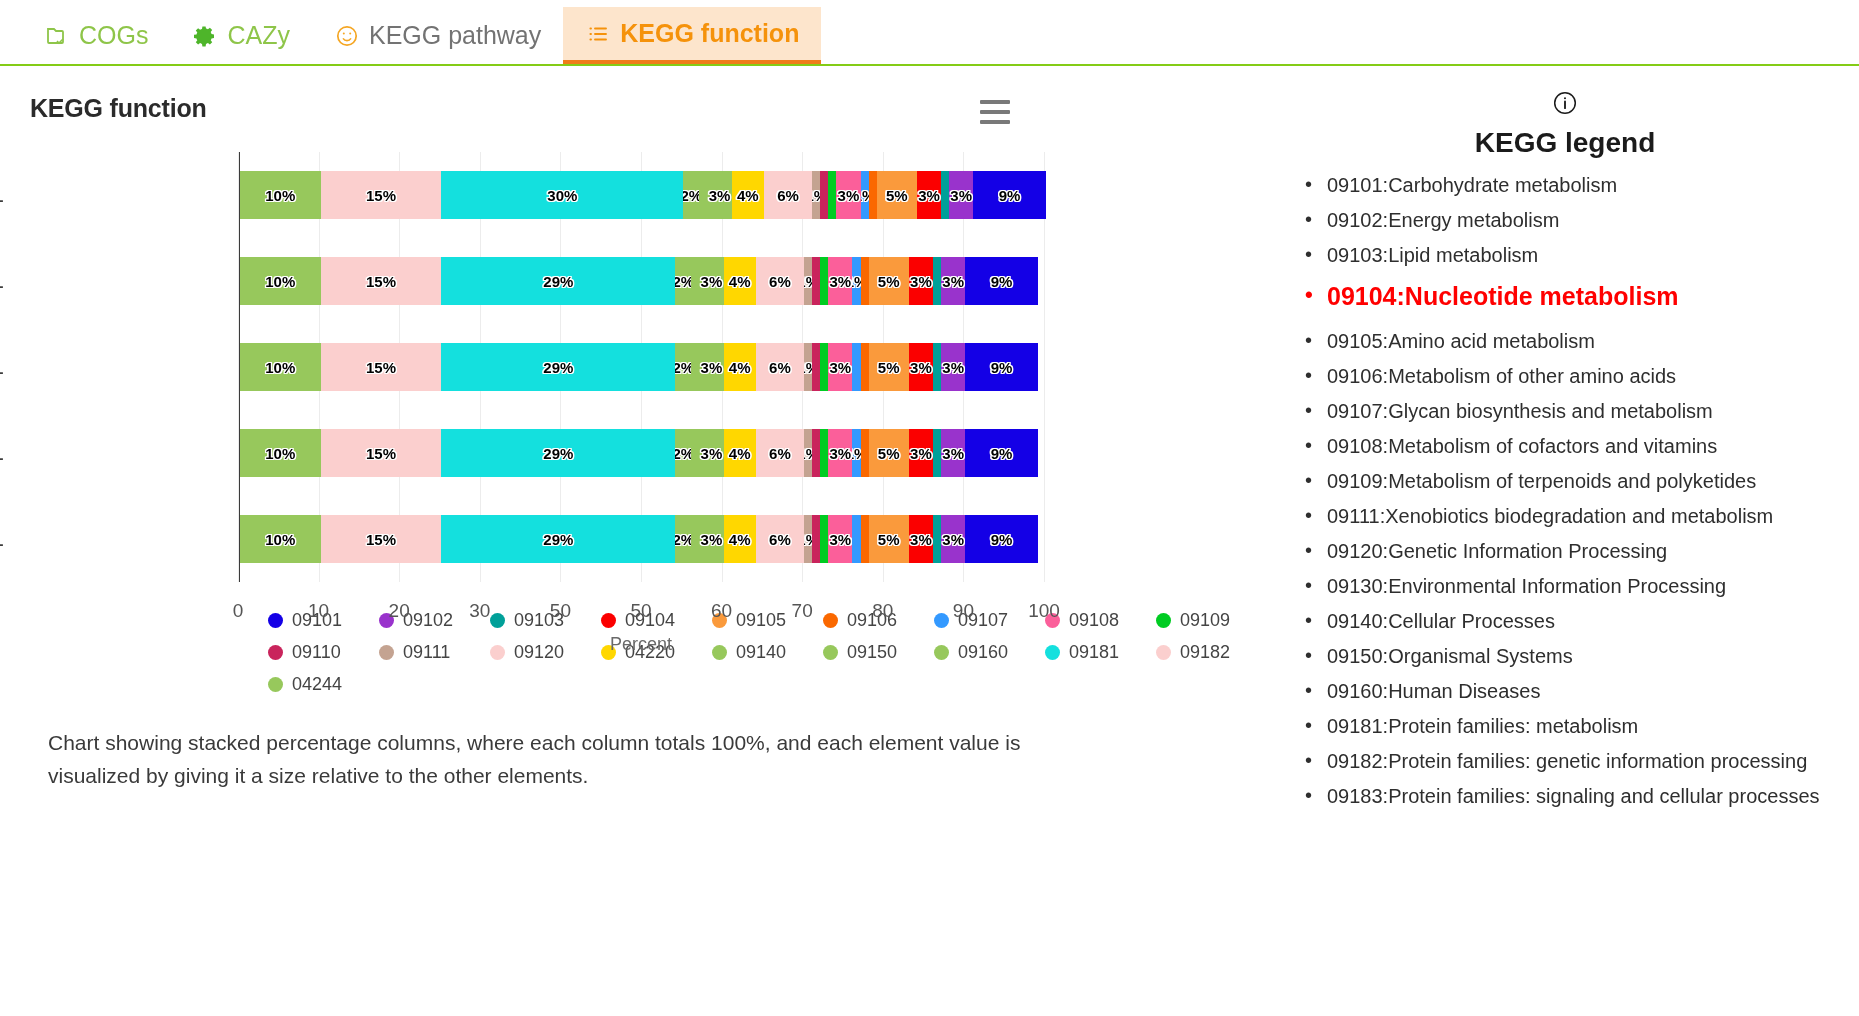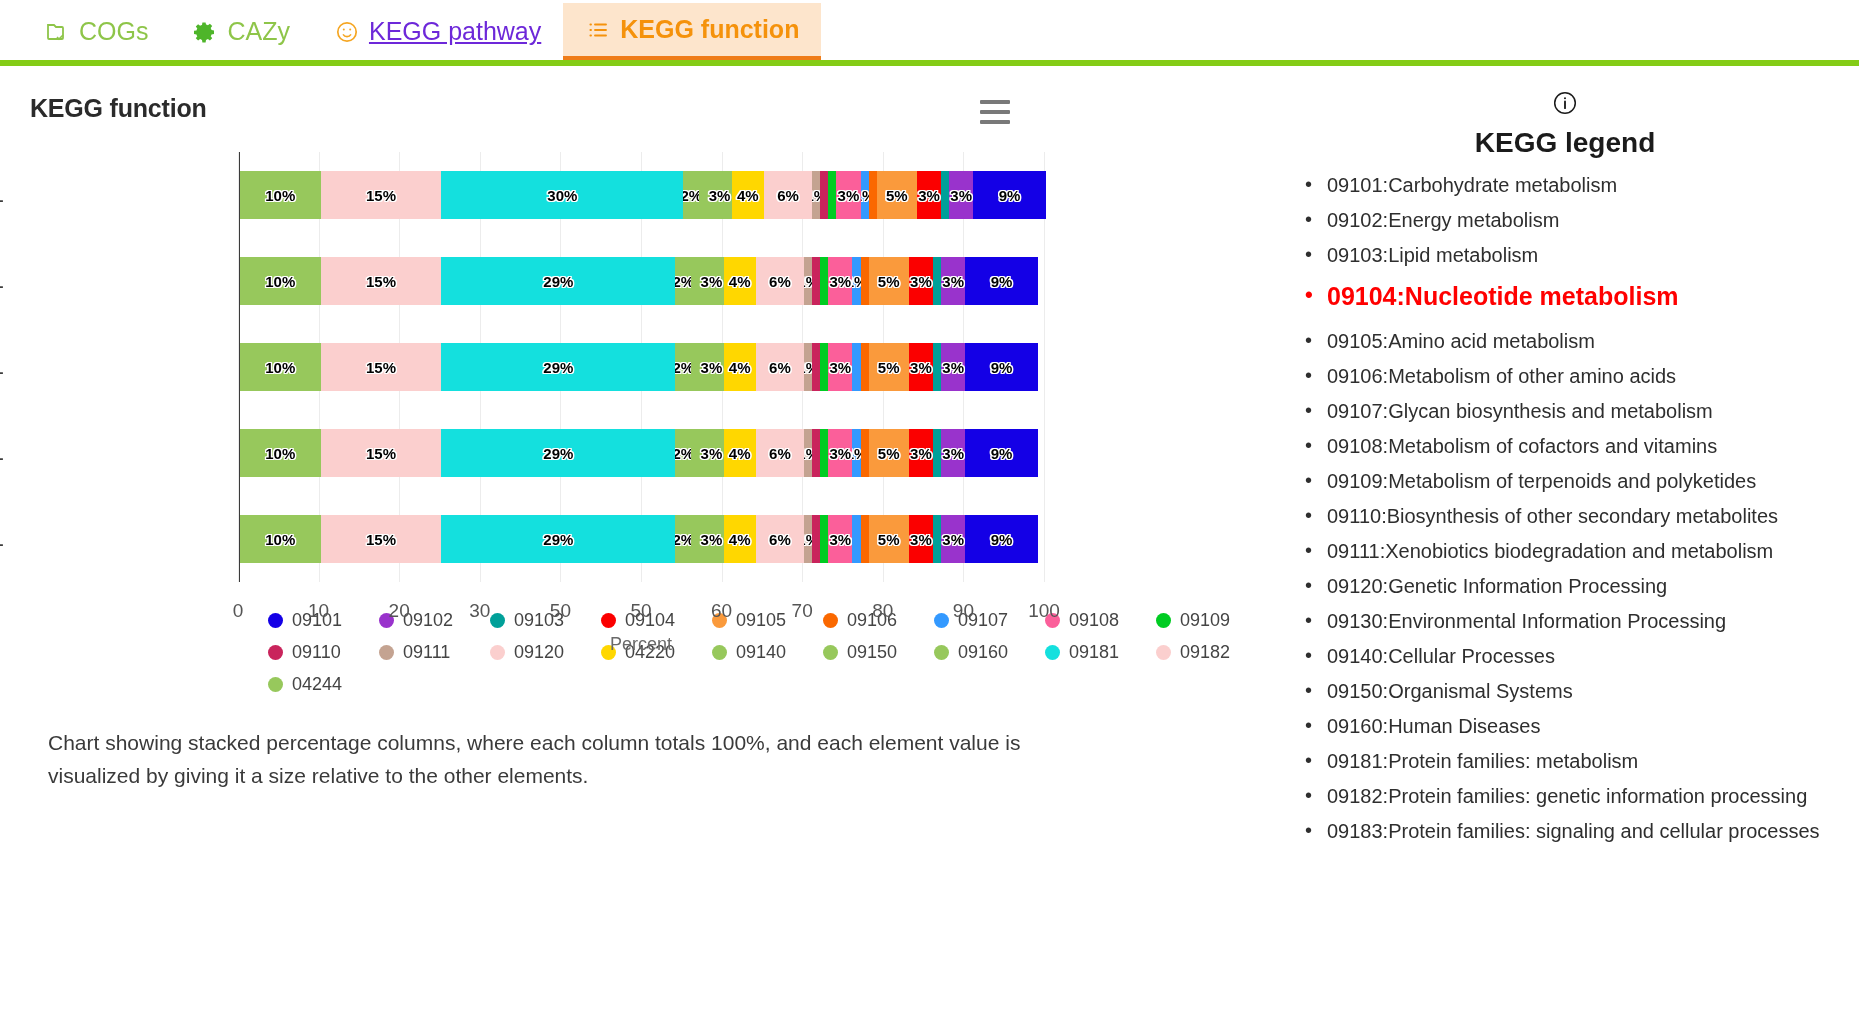--- a/index.html
+++ b/index.html
@@ -9,38 +9,38 @@
     font-family: "Liberation Sans", sans-serif;
     background: #ffffff;
     color: #333333;
     overflow: hidden;
   }
 
   
   #tabbar {
     position: relative;
     height: 66px;
-    border-bottom: 6px solid #84cc16;
+    border-bottom: 2px solid #84cc16;
     display: flex;
     align-items: flex-end;
     padding-left: 22px;
     gap: 0px;
   }
   .tab {
     display: flex;
     align-items: center;
     gap: 9px;
     height: 57px;
     padding: 0 22px;
     font-size: 25px;
     color: #8ec549;
     cursor: pointer;
     white-space: nowrap;
   }
-  .tab.orange { color: #6d28d9; text-decoration: underline; }
+  .tab.orange { color: #737373; }
   .tab.active {
     color: #f5920b;
     font-weight: bold;
     background: #fde5cc;
     border-bottom: 4px solid #ef7c18;
   }
   .tab-icon { display: inline-flex; align-items: center; justify-content: center; width: 26px; height: 26px; }
   .tab-icon svg { display: block; }
 
   
@@ -547,21 +547,20 @@
     <ul id="legend-list">
         <li>09101:Carbohydrate metabolism</li>
         <li>09102:Energy metabolism</li>
         <li>09103:Lipid metabolism</li>
         <li class="highlight">09104:Nucleotide metabolism</li>
         <li>09105:Amino acid metabolism</li>
         <li>09106:Metabolism of other amino acids</li>
         <li>09107:Glycan biosynthesis and metabolism</li>
         <li>09108:Metabolism of cofactors and vitamins</li>
         <li>09109:Metabolism of terpenoids and polyketides</li>
-        <li>09110:Biosynthesis of other secondary metabolites</li>
         <li>09111:Xenobiotics biodegradation and metabolism</li>
         <li>09120:Genetic Information Processing</li>
         <li>09130:Environmental Information Processing</li>
         <li>09140:Cellular Processes</li>
         <li>09150:Organismal Systems</li>
         <li>09160:Human Diseases</li>
         <li>09181:Protein families: metabolism</li>
         <li>09182:Protein families: genetic information processing</li>
         <li>09183:Protein families: signaling and cellular processes</li>
       </ul>

